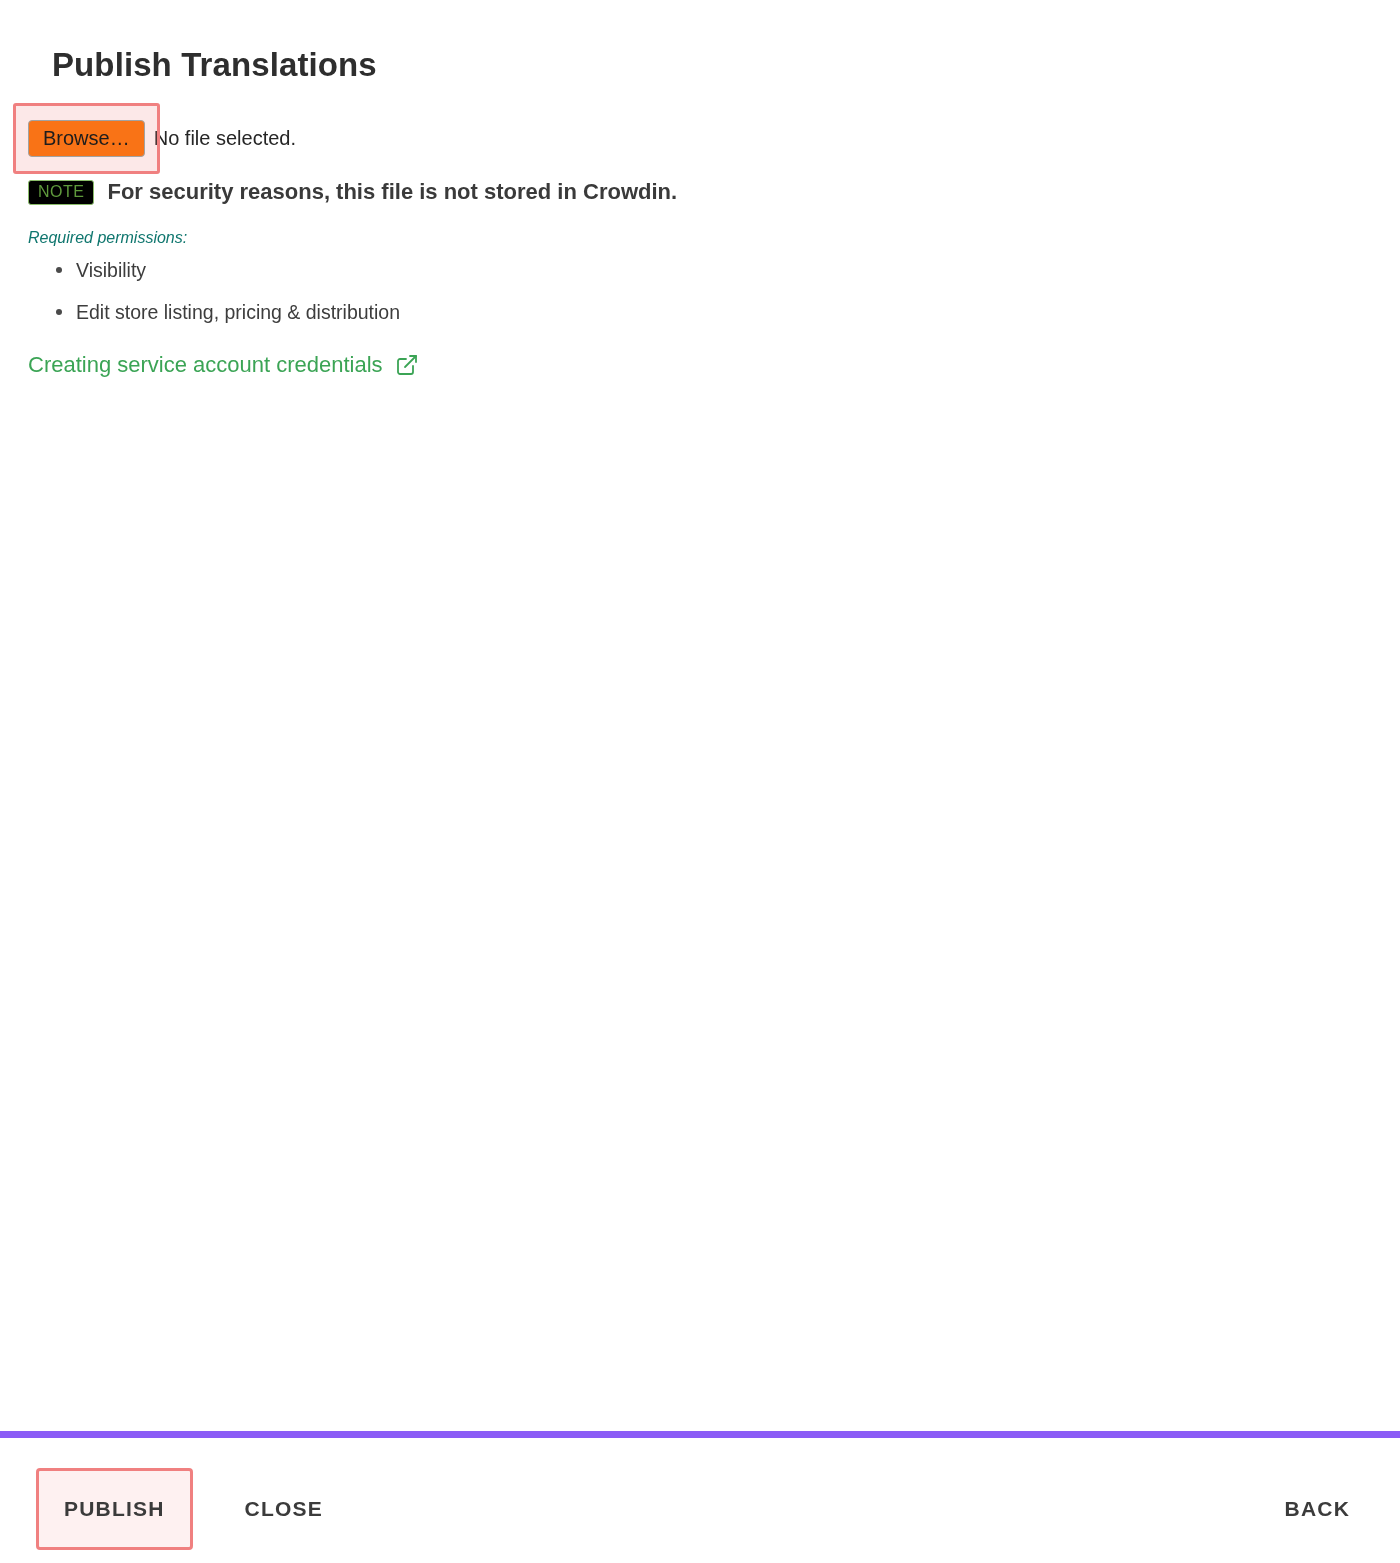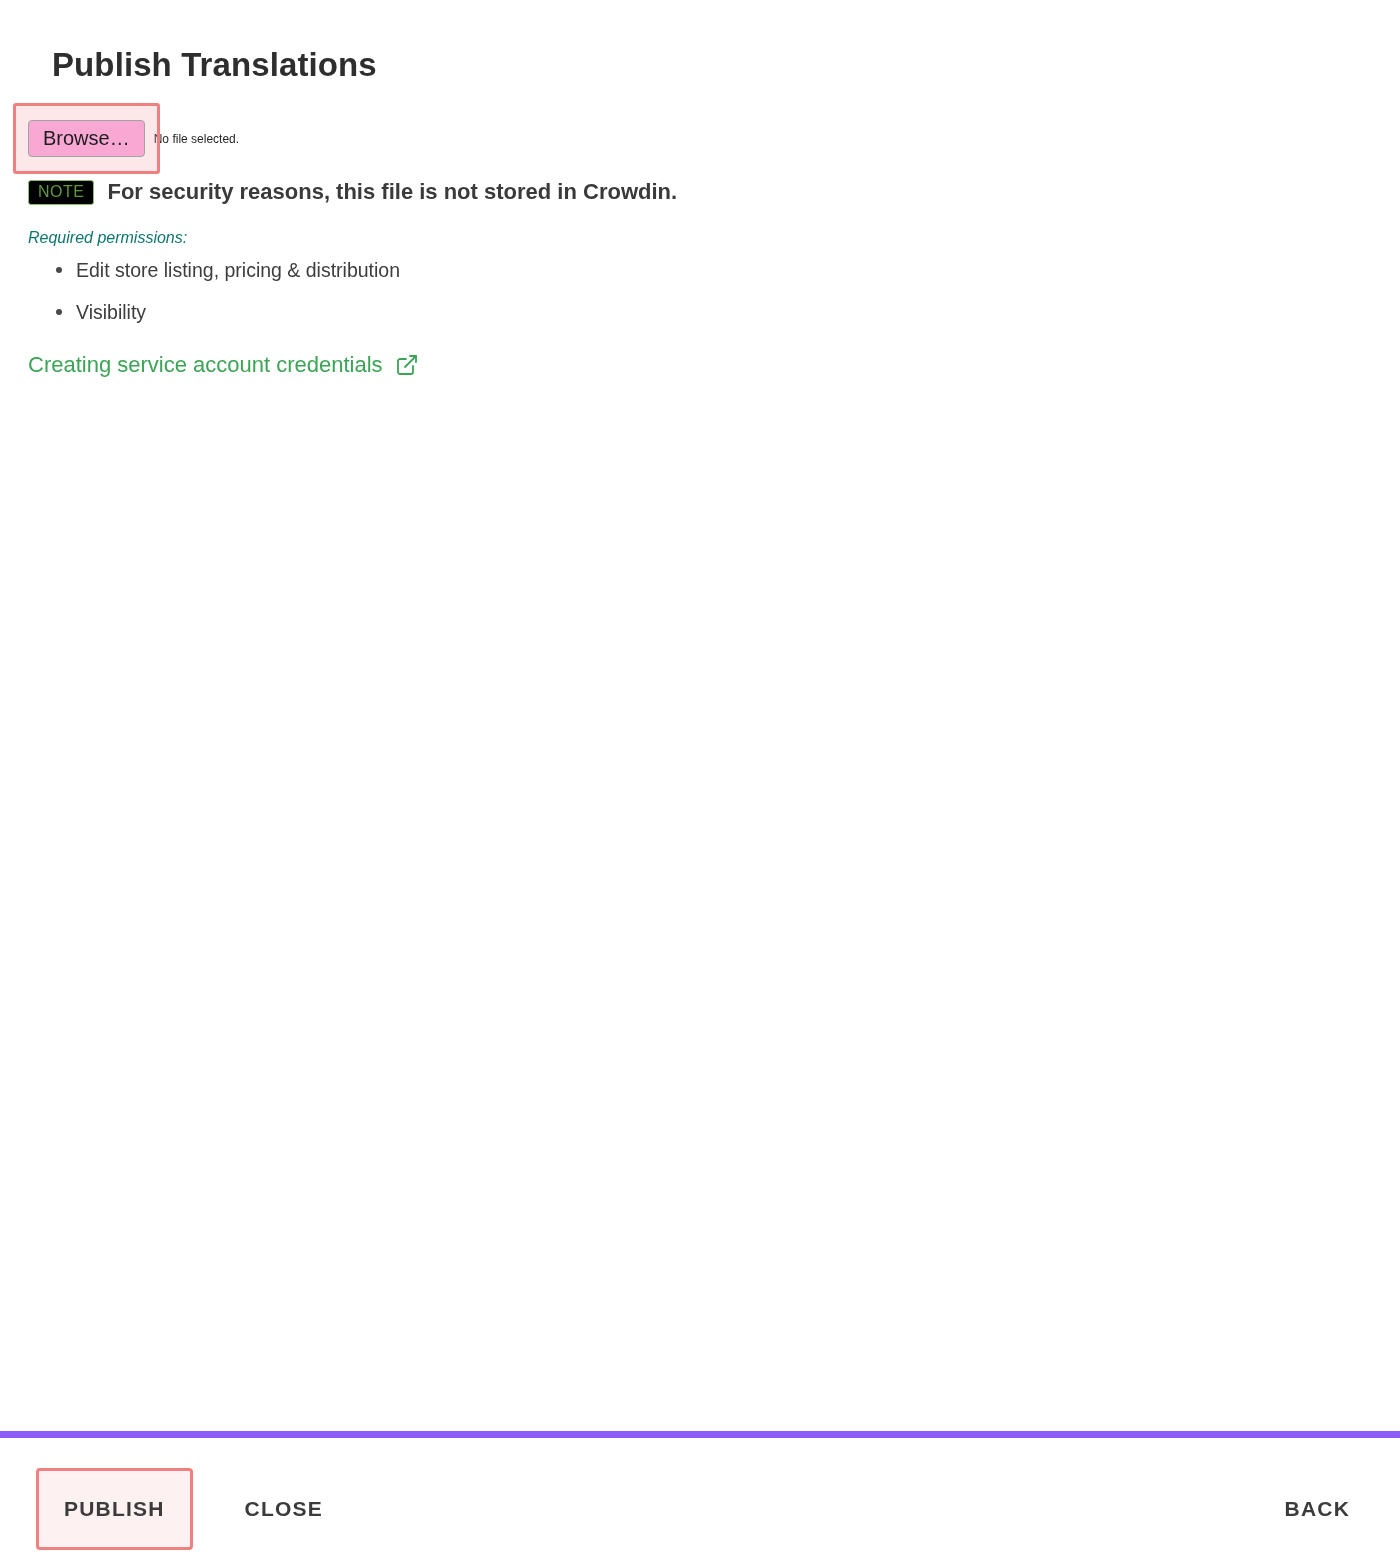--- a/index.html
+++ b/index.html
@@ -70,32 +70,32 @@
     border: 3px solid #f08080;
     background: rgba(240,128,128,0.18);
     border-radius: 3px;
     pointer-events: none;
   }
 
   .browse-btn {
     font-family: "Liberation Sans", sans-serif;
     font-size: 20px;
     color: #1d1d1d;
-    background: #f9a8d4;
+    background: #f97316;
     border: 1px solid #a2a2a2;
     border-radius: 4px;
     padding: 6px 14px 7px 14px;
     line-height: 1.1;
     cursor: pointer;
     position: relative;
     z-index: 2;
   }
 
   .no-file-text {
-    font-size: 12px;
+    font-size: 20px;
     color: #262626;
     margin-left: 9px;
   }
 
   .note-line {
     display: flex;
     align-items: center;
     margin: 0 0 24px 0;
   }
 
@@ -245,22 +245,22 @@
     </div>
 
     <div class="note-line">
       <span class="note-badge">NOTE</span>
       <span class="note-text">For security reasons, this file is not stored in Crowdin.</span>
     </div>
 
     <p class="req-label">Required permissions:</p>
 
     <ul class="perm-list">
+      <li>Visibility</li>
       <li>Edit store listing, pricing &amp; distribution</li>
-      <li>Visibility</li>
     </ul>
 
     <a class="doc-link" href="#">
       <span>Creating service account credentials</span>
       <span class="link-icon">
         <svg width="24" height="24" viewBox="0 0 24 24" fill="none" stroke="#3ba455" stroke-width="1.8" stroke-linecap="round" stroke-linejoin="round">
           <path d="M18 13v6a2 2 0 0 1-2 2H5a2 2 0 0 1-2-2V8a2 2 0 0 1 2-2h6"></path>
           <polyline points="15 3 21 3 21 9"></polyline>
           <line x1="10" y1="14" x2="21" y2="3"></line>
         </svg>

